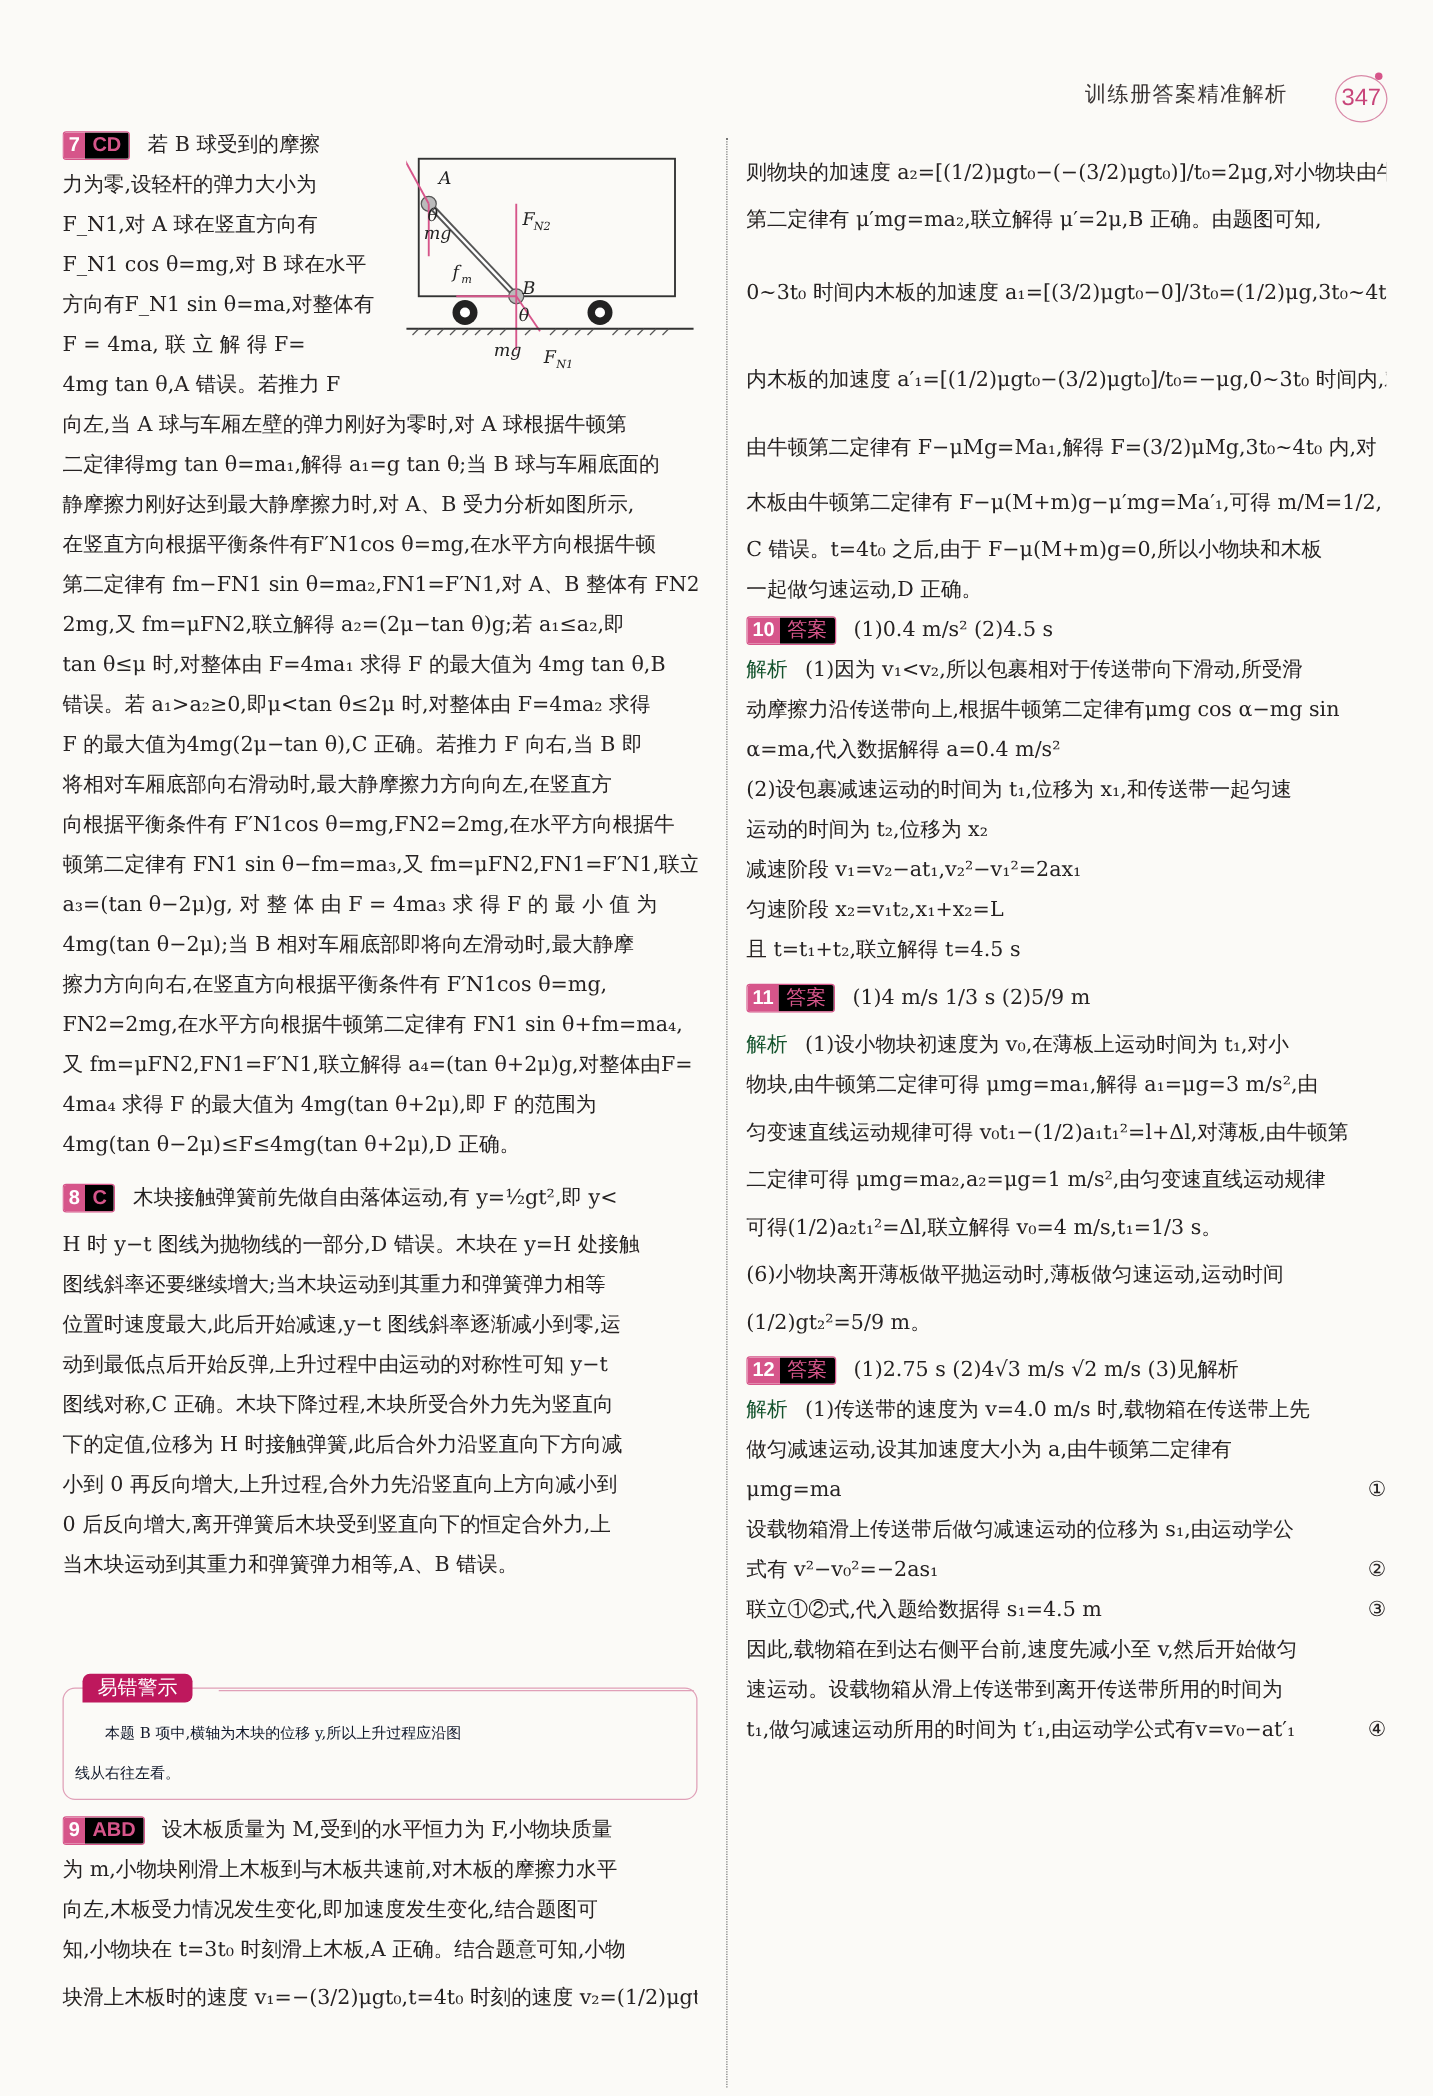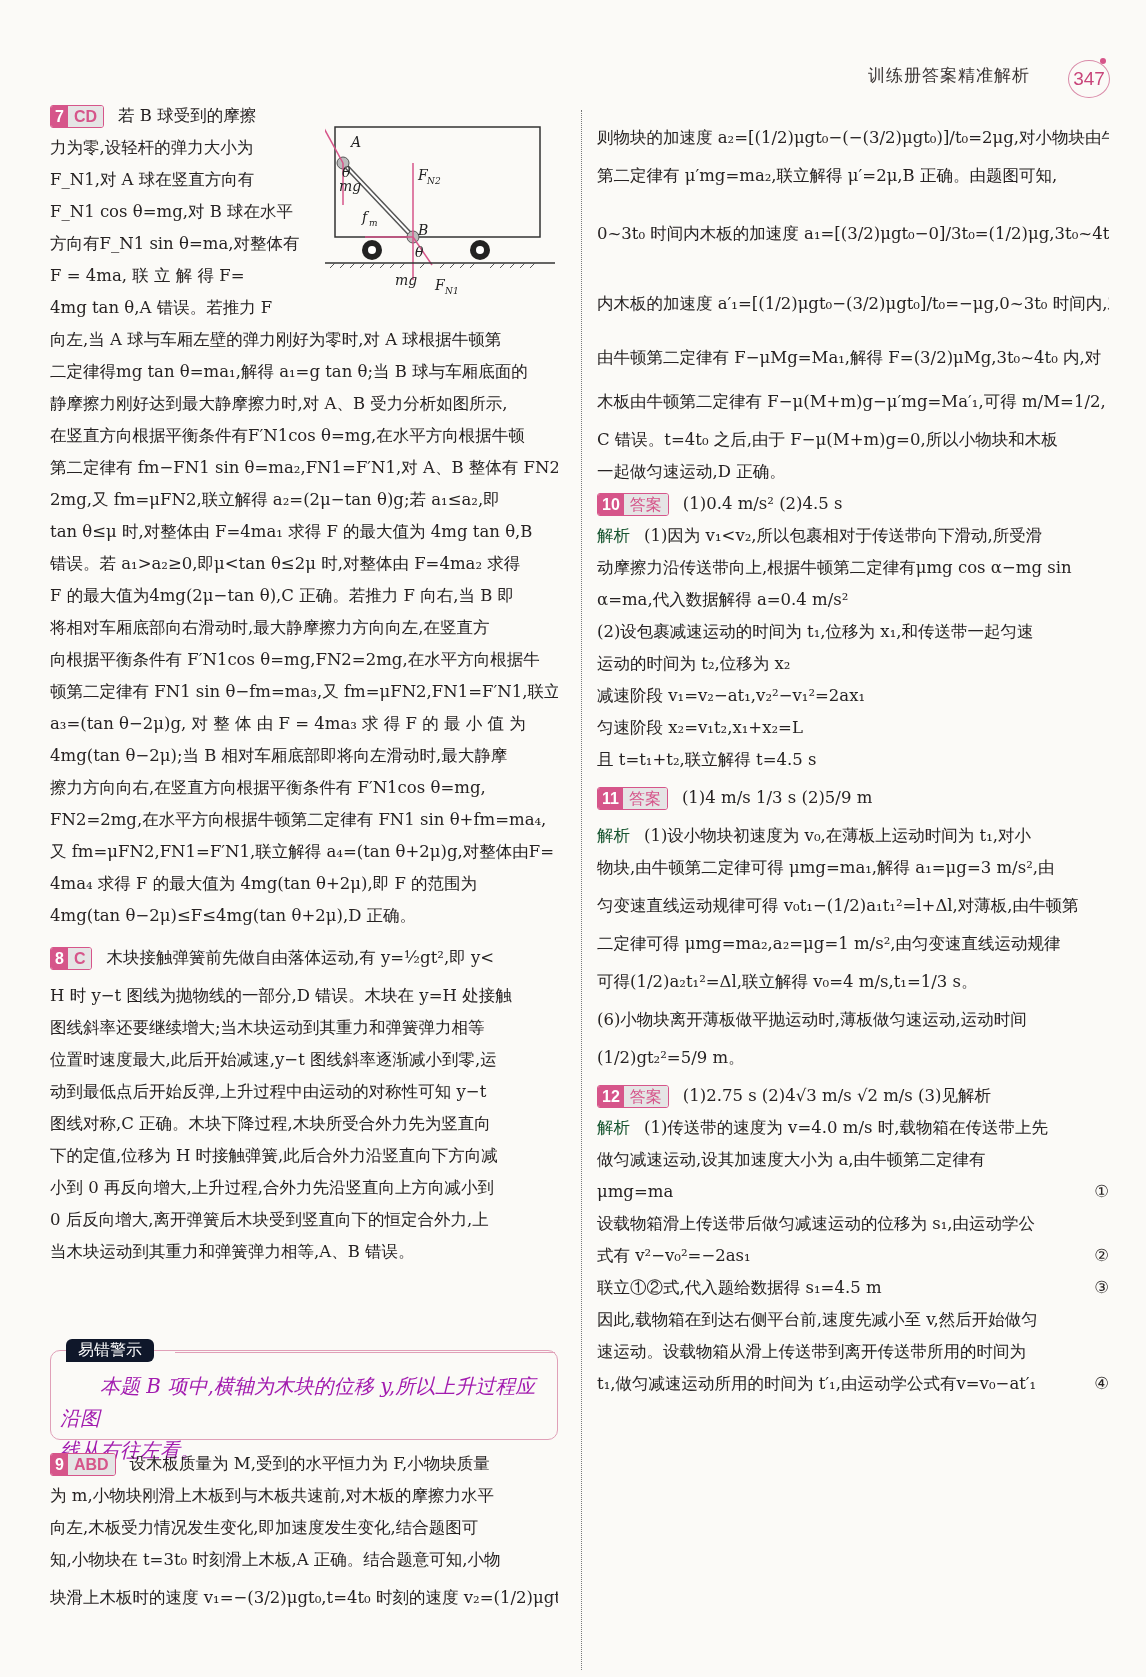--- a/index.html
+++ b/index.html
@@ -10,28 +10,28 @@
             font-family:"Liberation Sans",sans-serif;font-size:19px;color:#c8457a;display:flex;align-items:center;justify-content:center;text-align:center;}
   .page-dot{position:absolute;left:1100px;top:58px;width:6px;height:6px;background:#d6558a;border-radius:50%;}
   .col{position:absolute;top:100px;font-size:16.5px;line-height:32px;}
   .col.left{left:50px;width:508px;}
   .col.right{left:597px;width:512px;}
   .divider{position:absolute;left:581px;top:110px;width:0;height:1560px;border-left:1.5px dotted #777;}
   .line{white-space:nowrap;overflow:hidden;text-align:justify;}
   .badge{display:inline-flex;align-items:stretch;height:21px;border:1.5px solid #d6558a;border-radius:3px;vertical-align:middle;margin-right:14px;
          font-family:"Liberation Sans",sans-serif;font-weight:bold;font-size:16px;line-height:21px;overflow:hidden;}
   .badge .num{background:#d6558a;color:#fff;padding:0 4px;}
-  .badge .ans{color:#d6558a;padding:0 6px;background:#e5e5e5;}
+  .badge .ans{color:#d6558a;padding:0 6px;background:#000000;}
   .badge .ans.cn{font-weight:normal;}
   .jx{color:#14532d;font-family:"DejaVu Sans",sans-serif;margin-right:14px;}
   .warn{position:absolute;left:50px;top:1350px;width:506px;height:88px;border:1.5px solid #e0a0b8;border-radius:10px;}
-  .warn-tag{position:absolute;left:66px;top:1339px;background:#0f172a;color:#fff;font-family:"DejaVu Sans",sans-serif;font-size:16px;
+  .warn-tag{position:absolute;left:66px;top:1339px;background:#be185d;color:#fff;font-family:"DejaVu Sans",sans-serif;font-size:16px;
             padding:1px 12px;border-radius:6px 6px 6px 0;}
   .warn-rule{position:absolute;left:175px;top:1352px;width:380px;border-top:1.5px solid #e0a0b8;}
-  .warn-text{position:absolute;left:60px;top:1370px;width:490px;font-size:20px;line-height:32px;font-style:italic;color:#a21caf;}
+  .warn-text{position:absolute;left:60px;top:1370px;width:490px;font-size:12px;line-height:32px;color:#0f172a;}
   .diagram{position:absolute;left:325px;top:105px;width:230px;height:195px;}
   .eqnum{float:right;}
   .tall{line-height:44px;}
 </style>
 </head>
 <body>
 
 <div class="hdr-title">训练册答案精准解析</div>
 <div class="page-num">347</div>
 <div class="page-dot"></div>

